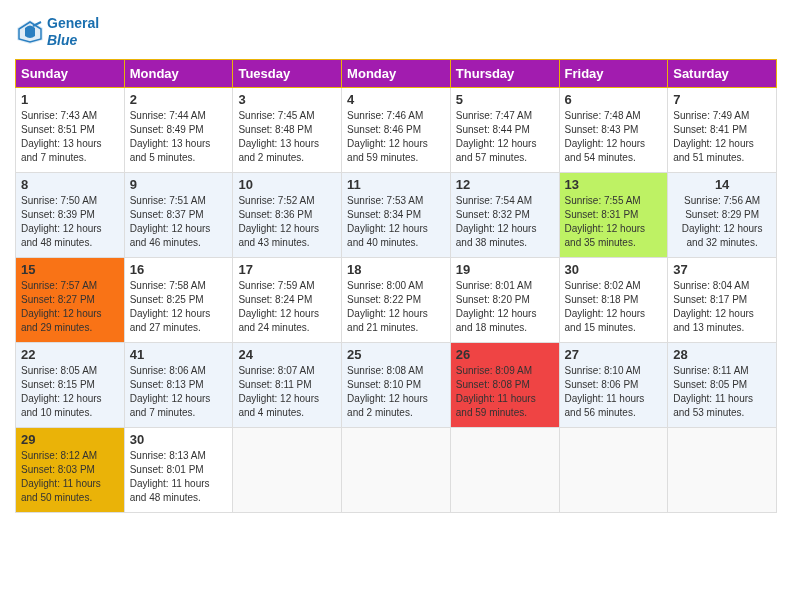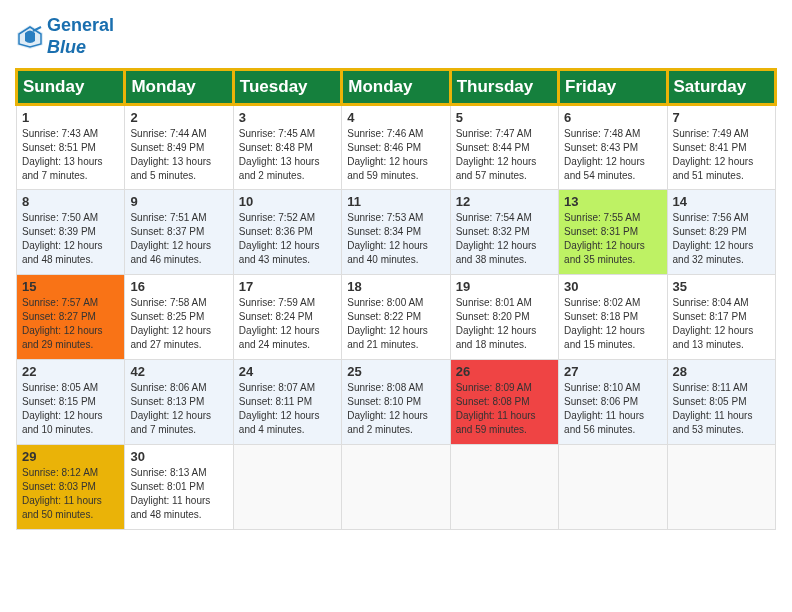--- a/index.html
+++ b/index.html
@@ -14,21 +14,21 @@
       display: flex;
       justify-content: space-between;
       align-items: flex-start;
       margin-bottom: 10px;
     }
     .logo {
       display: flex;
       align-items: center;
     }
     .logo-text {
-      font-size: 18px;
+      font-size: 14px;
       font-weight: bold;
       color: #333;
       line-height: 1.2;
     }
     .logo-text span {
       color: #1a6faf;
     }
     .logo-icon {
       width: 30px;
       height: 28px;
@@ -45,27 +45,27 @@
     .location-title {
       font-size: 14px;
       color: #333;
     }
     table {
       width: 100%;
       border-collapse: collapse;
       table-layout: fixed;
     }
     th {
-      background-color: #15803d;
+      background-color: #a21caf;
       color: #fff;
       text-align: left;
       padding: 6px 5px;
-      font-size: 17px;
+      font-size: 13px;
       font-weight: bold;
-      border: 3px solid #eab308;
+      border: 1px solid #eab308;
     }
     td {
       vertical-align: top;
       padding: 4px 5px;
       font-size: 10px;
       color: #333;
       border: 1px solid #ddd;
       height: 85px;
     }
     td.empty {
@@ -173,21 +173,21 @@
           <div class="day-info">Sunrise: 7:53 AM<br>Sunset: 8:34 PM<br>Daylight: 12 hours and 40 minutes.</div>
         </td>
         <td style="background-color: rgb(238, 244, 251);">
           <span class="day-num">12</span>
           <div class="day-info">Sunrise: 7:54 AM<br>Sunset: 8:32 PM<br>Daylight: 12 hours and 38 minutes.</div>
         </td>
         <td style="background-color: #bef264;">
           <span class="day-num">13</span>
           <div class="day-info">Sunrise: 7:55 AM<br>Sunset: 8:31 PM<br>Daylight: 12 hours and 35 minutes.</div>
         </td>
-        <td style="background-color: rgb(238, 244, 251);">
+        <td style="background-color: rgb(238, 244, 251); text-align: center;">
           <span class="day-num">14</span>
           <div class="day-info">Sunrise: 7:56 AM<br>Sunset: 8:29 PM<br>Daylight: 12 hours and 32 minutes.</div>
         </td>
       </tr>
       <tr>
         <td style="background-color: #f97316;">
           <span class="day-num">15</span>
           <div class="day-info">Sunrise: 7:57 AM<br>Sunset: 8:27 PM<br>Daylight: 12 hours and 29 minutes.</div>
         </td>
         <td style="background-color: rgb(255, 255, 255);">
@@ -204,31 +204,31 @@
         </td>
         <td style="background-color: rgb(255, 255, 255);">
           <span class="day-num">19</span>
           <div class="day-info">Sunrise: 8:01 AM<br>Sunset: 8:20 PM<br>Daylight: 12 hours and 18 minutes.</div>
         </td>
         <td style="background-color: rgb(255, 255, 255);">
           <span class="day-num">30</span>
           <div class="day-info">Sunrise: 8:02 AM<br>Sunset: 8:18 PM<br>Daylight: 12 hours and 15 minutes.</div>
         </td>
         <td style="background-color: rgb(255, 255, 255);">
-          <span class="day-num">35</span>
+          <span class="day-num">37</span>
           <div class="day-info">Sunrise: 8:04 AM<br>Sunset: 8:17 PM<br>Daylight: 12 hours and 13 minutes.</div>
         </td>
       </tr>
       <tr>
         <td style="background-color: rgb(238, 244, 251);">
           <span class="day-num">22</span>
           <div class="day-info">Sunrise: 8:05 AM<br>Sunset: 8:15 PM<br>Daylight: 12 hours and 10 minutes.</div>
         </td>
         <td style="background-color: rgb(238, 244, 251);">
-          <span class="day-num">42</span>
+          <span class="day-num">41</span>
           <div class="day-info">Sunrise: 8:06 AM<br>Sunset: 8:13 PM<br>Daylight: 12 hours and 7 minutes.</div>
         </td>
         <td style="background-color: rgb(238, 244, 251);">
           <span class="day-num">24</span>
           <div class="day-info">Sunrise: 8:07 AM<br>Sunset: 8:11 PM<br>Daylight: 12 hours and 4 minutes.</div>
         </td>
         <td style="background-color: rgb(238, 244, 251);">
           <span class="day-num">25</span>
           <div class="day-info">Sunrise: 8:08 AM<br>Sunset: 8:10 PM<br>Daylight: 12 hours and 2 minutes.</div>
         </td>

